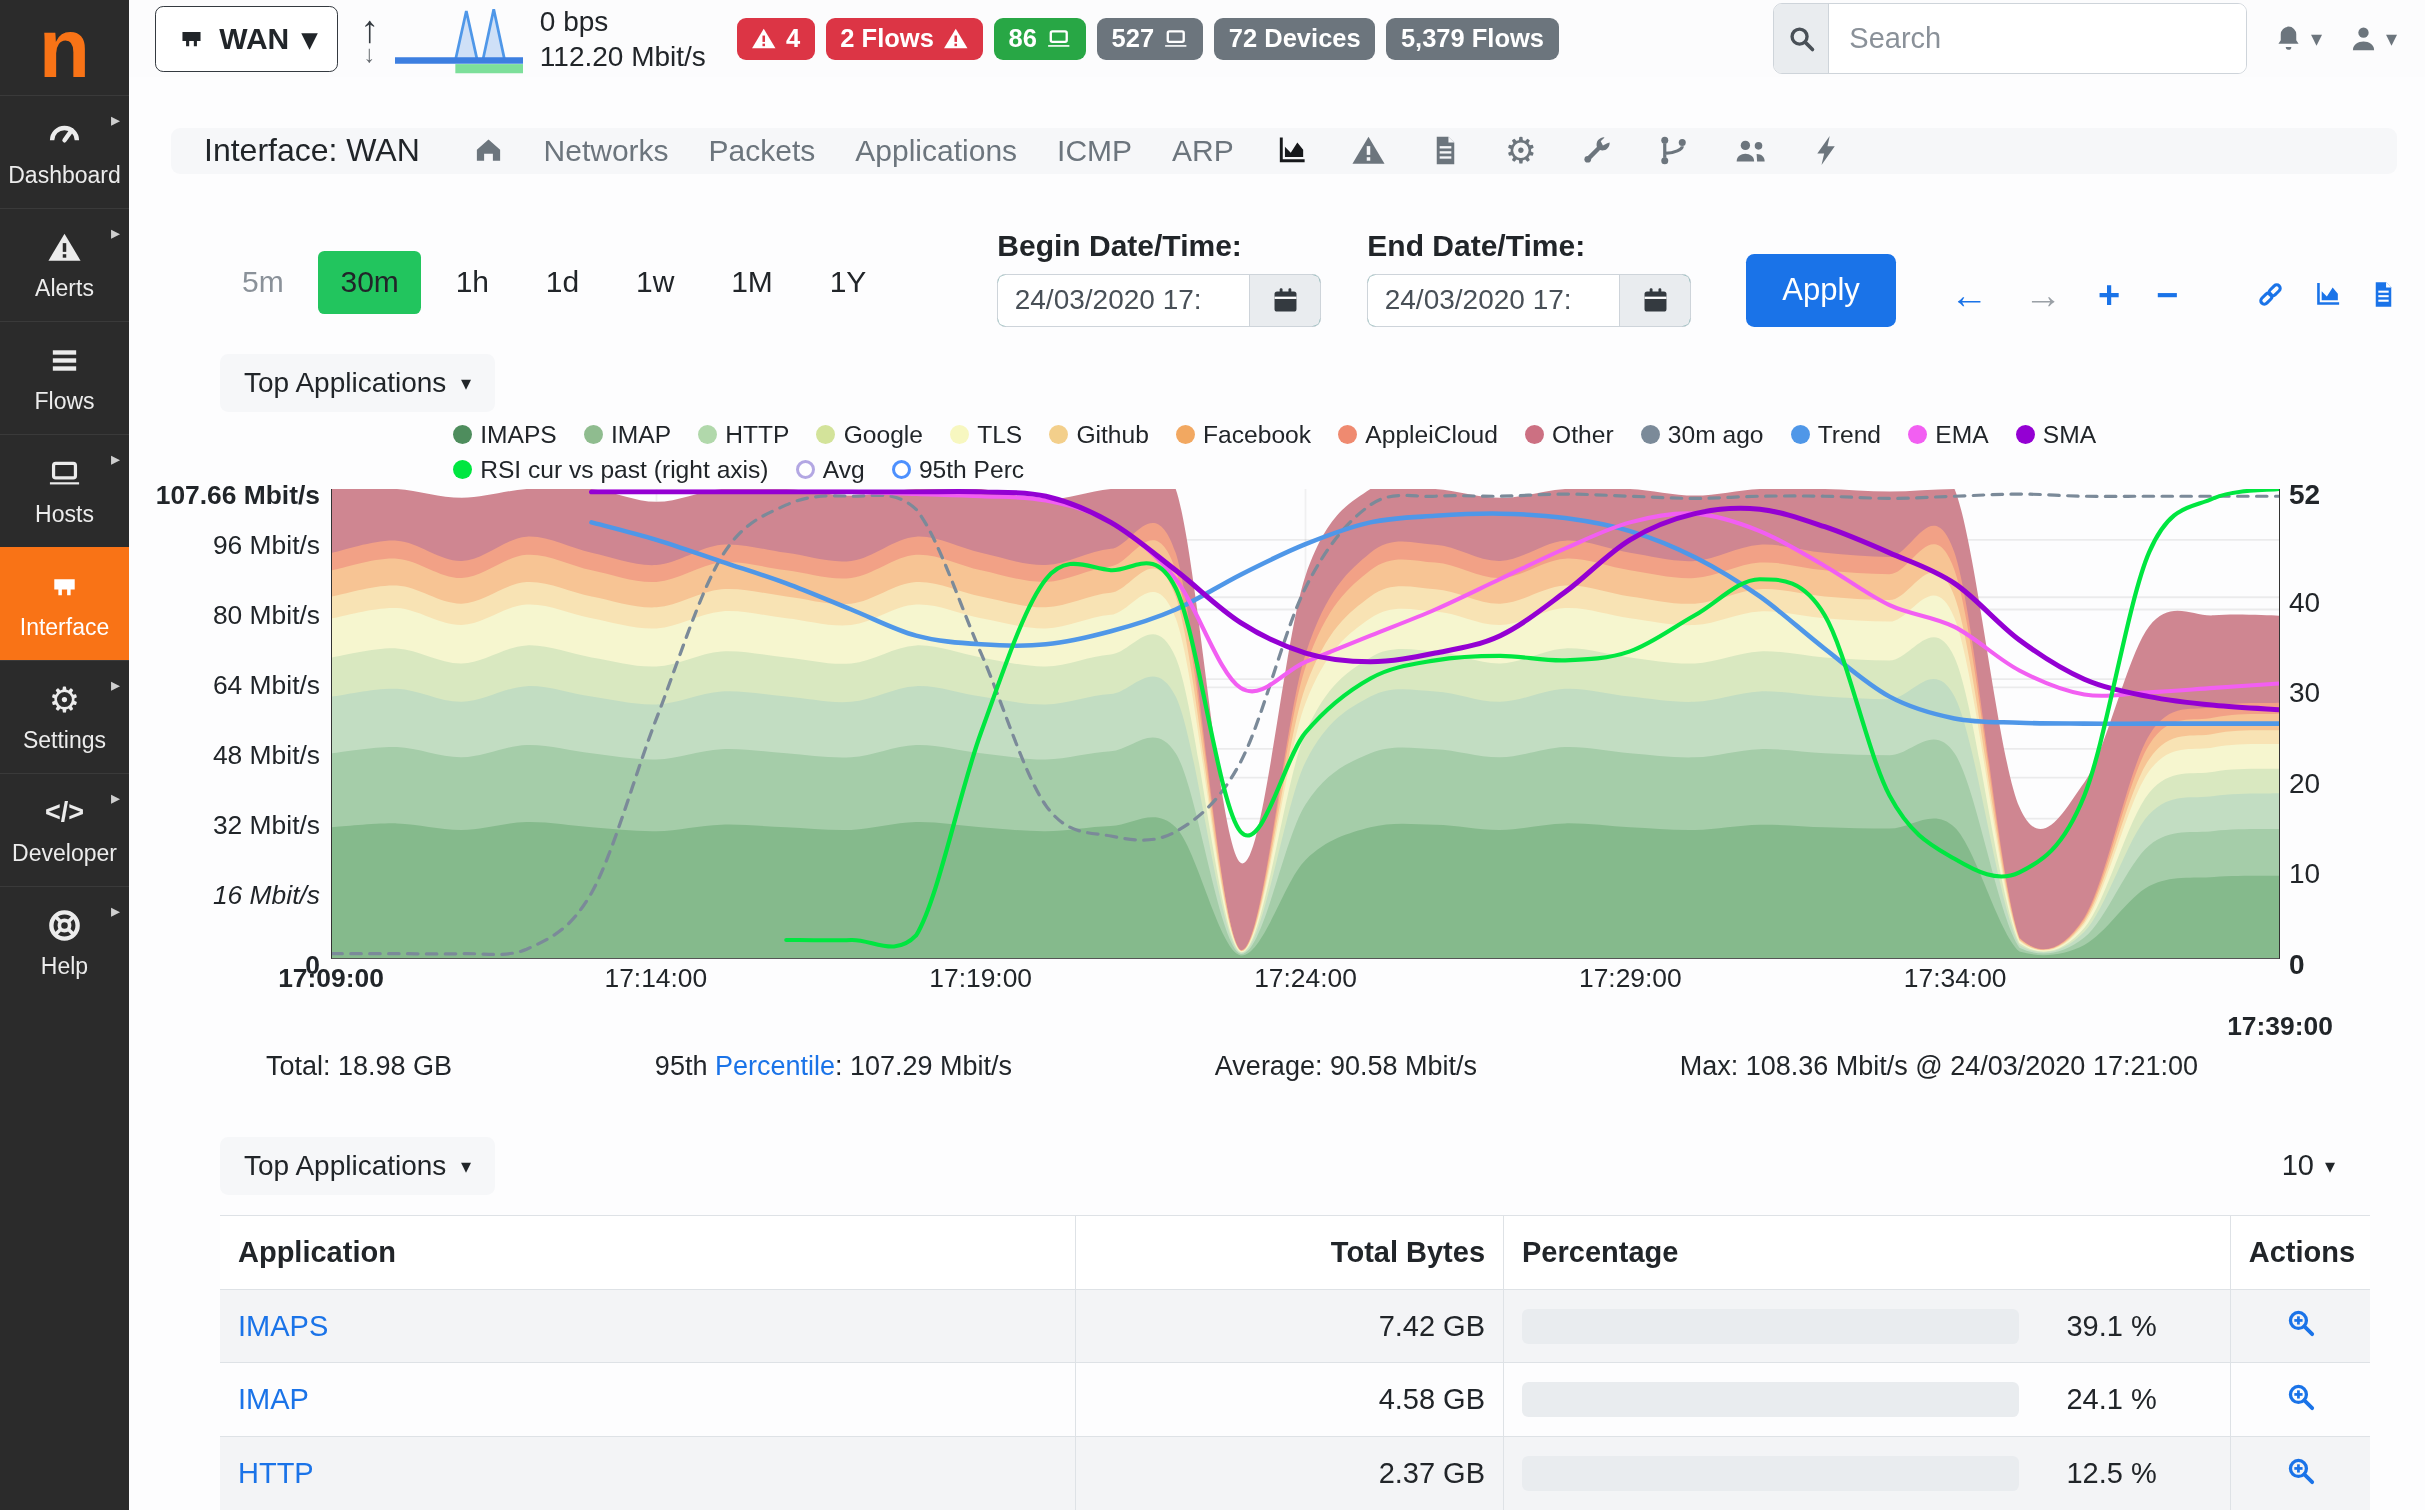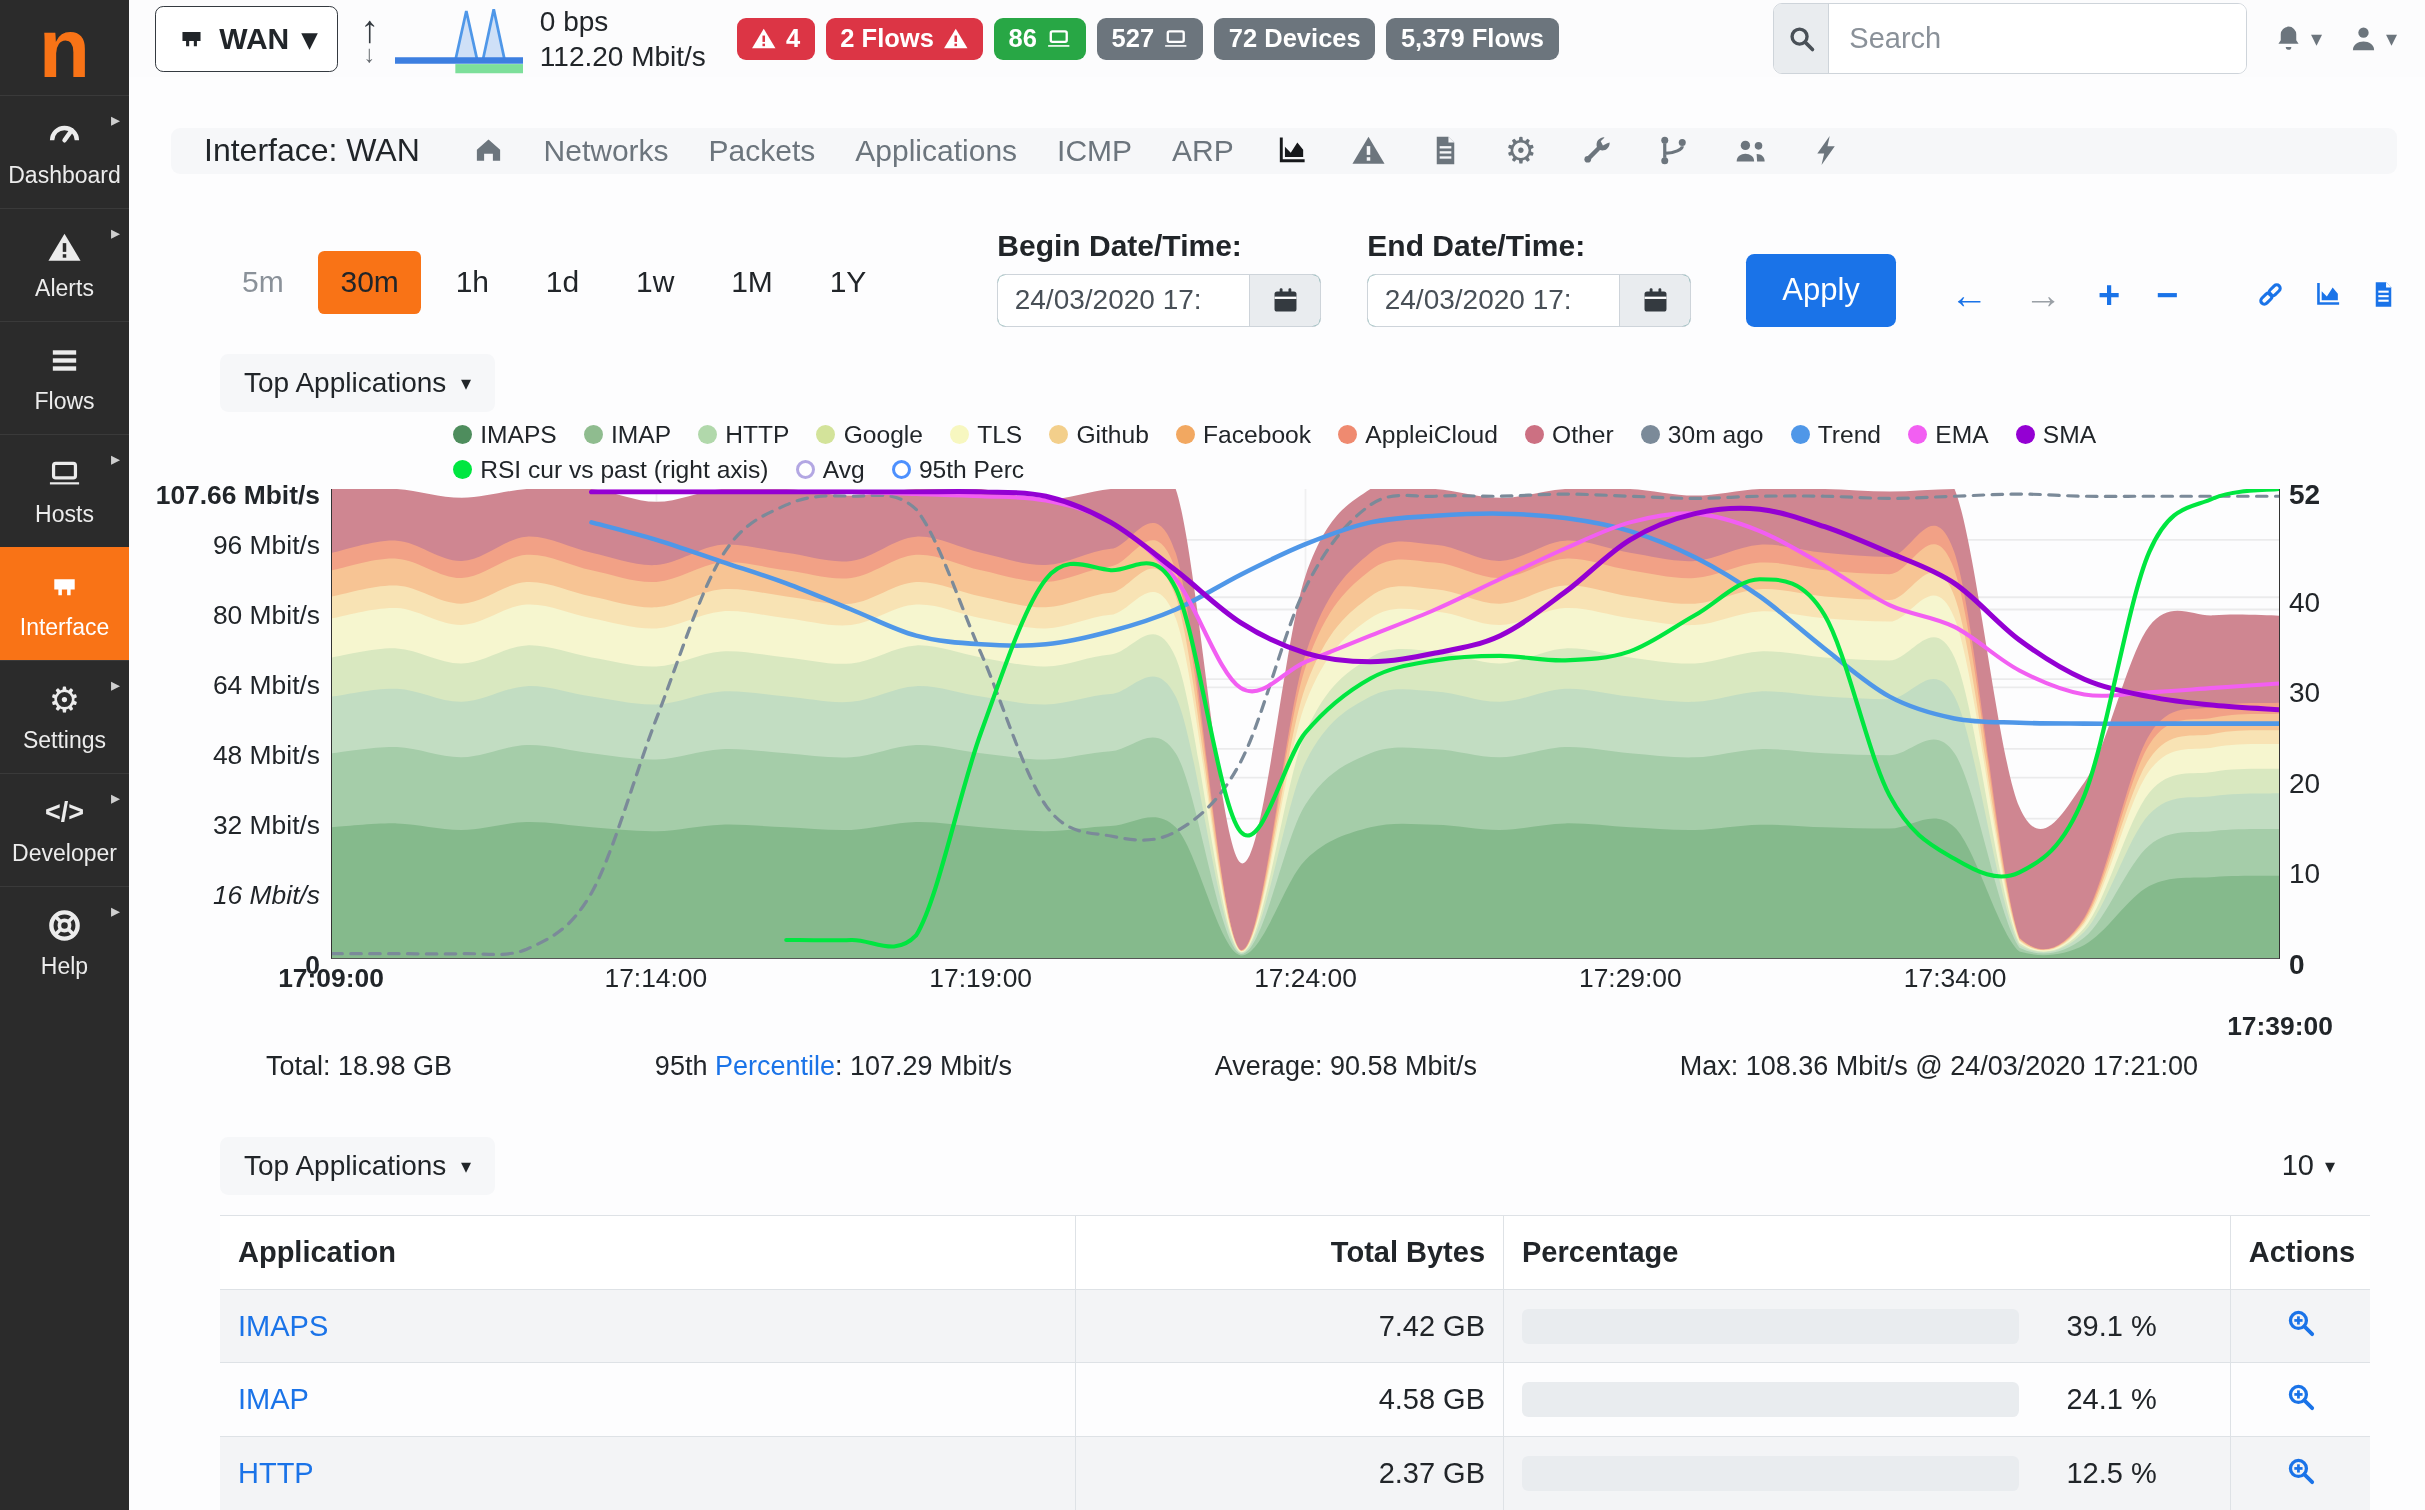--- a/index.html
+++ b/index.html
@@ -58,21 +58,21 @@
   .nav-ico { color:#6c757d; cursor:pointer; display:flex; }
   .nav-ico svg { width:35px; height:35px; }
   .nav-ico.active { color:#16181b; }
   .nav-ico .tglyph { font-size:36px; color:inherit; }
 
   
   .controls { display:flex; align-items:flex-end; padding:27px 55px 0 91px; gap:0; }
   .ranges { display:flex; align-items:center; gap:12.8px; margin-bottom:12.8px; }
   .range-btn { font-size:30px; padding:14.6px 22px; border-radius:6.4px; cursor:pointer; color:#212529; background:transparent; border:none; font-family:inherit; }
   .range-btn.muted { color:#8a9199; }
-  .range-btn.active { background:#f97316; }
+  .range-btn.active { background:#22c55e; }
   .date-group { display:flex; flex-direction:column; gap:11px; margin-left:109px;margin-top:28px; }
   .date-label { font-size:30px; font-weight:700; }
   .date-input { display:flex; width:324px; height:53px; border:1.8px solid #ced4da; border-radius:8.2px; overflow:hidden; background:#0f766e; }
   .date-input input { flex:1; min-width:0; border:none; outline:none; font-size:28px; padding:0 16.4px; color:#495057; font-family:inherit; }
   .date-cal { width:71px; background:#e9ecef; border-left:1.8px solid #ced4da; display:flex; align-items:center; justify-content:center; color:#343a40; cursor:pointer; }
   .date-cal svg { width:29px; height:29px; }
   .date-group.end { margin-left:46px; }
   .apply-btn { margin-left:55px; height:73px; padding:0 36px; background:#1a73e8; color:#fff; font-size:31px;
     border:none; border-radius:8.2px; cursor:pointer; font-family:inherit; }
   .ctl-icons { display:flex; align-items:center; gap:0; margin-left:36px; margin-bottom:12.8px; }

